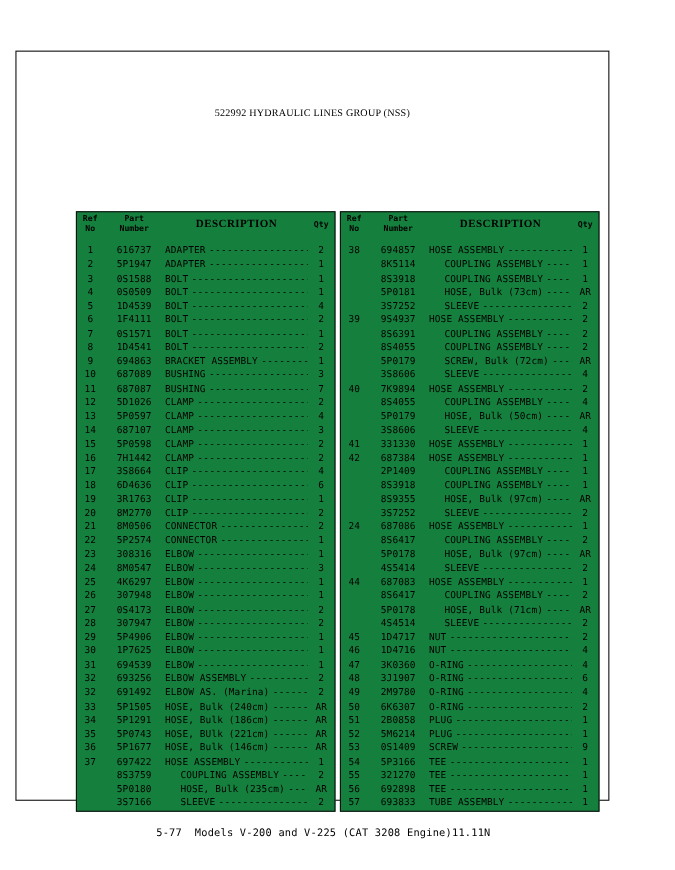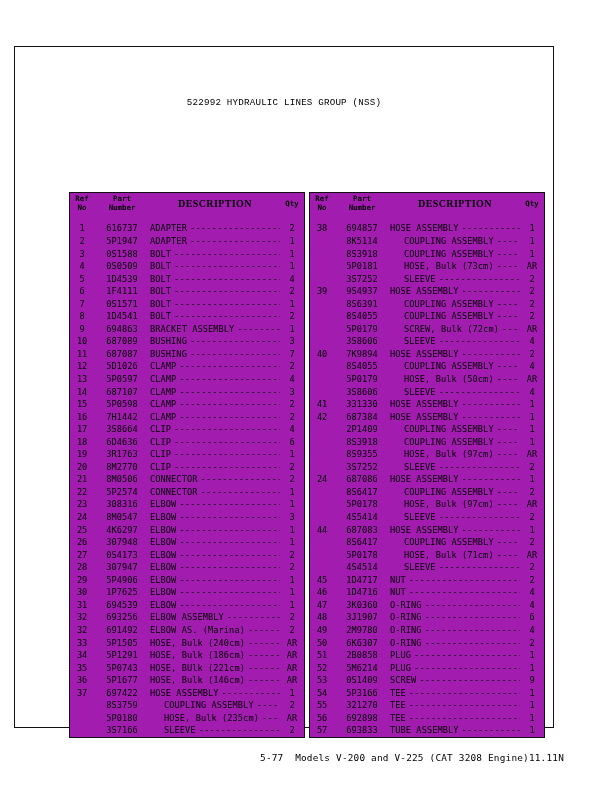--- a/index.html
+++ b/index.html
@@ -53,41 +53,41 @@
     letter-spacing: 0.5px;
     color: #000;
   }
 
   .subtitle-block {
     position: absolute;
     left: 14px;
     top: 96px;
     width: 540px;
     text-align: center;
-    font-family: Liberation Mono, monospace;
+    font-family: Liberation Serif, serif;
     font-size: 9.2px;
     line-height: 13px;
     letter-spacing: 0.2px;
   }
   .subtitle-block div { white-space: pre; }
 
   
   .table-wrap {
     position: absolute;
     left: 69px;
     top: 192px;
     width: 476px;
     display: flex;
     gap: 4px;
   }
   .col-table {
     border: 1.4px solid #111;
     box-sizing: border-box;
     width: 236px;
-    background: #a21caf;
+    background: #15803d;
   }
 
   table.parts {
     border-collapse: collapse;
     width: 100%;
     table-layout: fixed;
   }
   table.parts th, table.parts td {
     border: 0;
     padding: 0;
@@ -161,21 +161,21 @@
   }
   .indent .desc-inner { padding-left: 14px; }
 
   
   .footer {
     position: absolute;
     left: 24px;
     top: 752px;
     width: 566px;
     display: flex;
-    justify-content: flex-end;
+    justify-content: center;
     align-items: baseline;
     font-family: "DejaVu Sans Mono", monospace;
     font-size: 9.4px;
     letter-spacing: 0.2px;
   }
   .footer .left { white-space: pre; }
   .footer .right { white-space: pre; padding-right: 26px; }
 </style>
 </head>
 <body>

